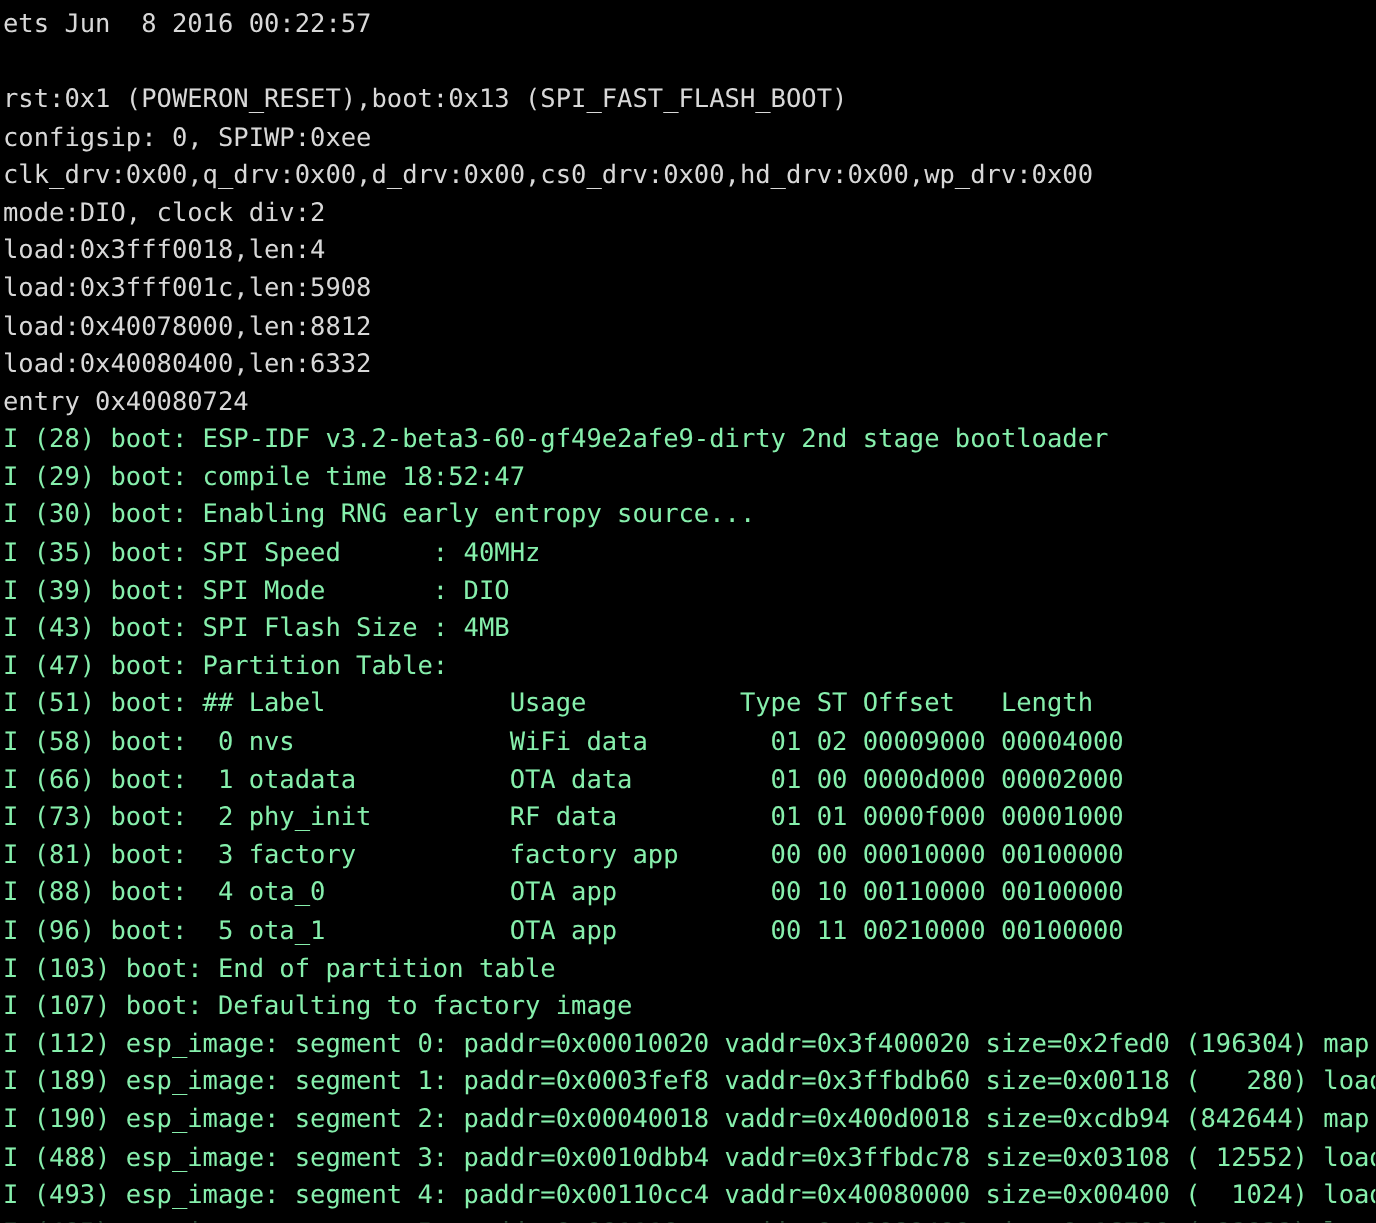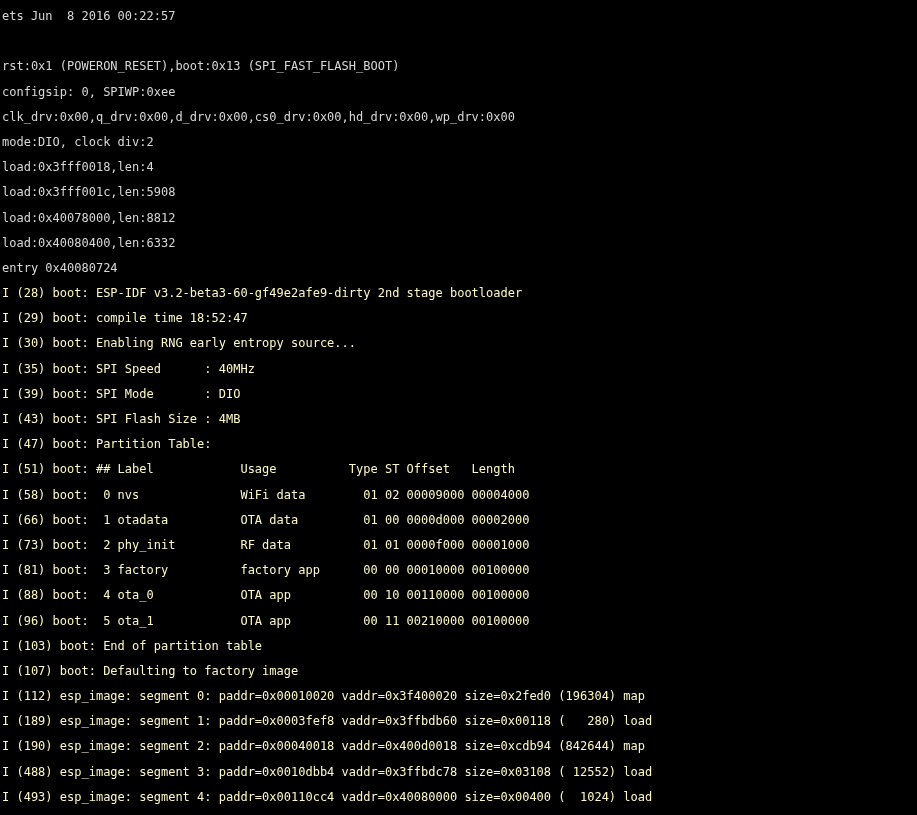--- a/index.html
+++ b/index.html
@@ -13,31 +13,31 @@
     height: 815px;
     overflow: hidden;
   }
   #terminal {
     width: 917px;
     height: 815px;
     background: #000000;
     box-sizing: border-box;
     padding: 4px 0 0 2px;
     font-family: "DejaVu Sans Mono", "Liberation Mono", monospace;
-    font-size: 12px;
+    font-size: 17px;
     line-height: 25.2px;
     letter-spacing: 0px;
     white-space: pre;
     overflow: hidden;
   }
   .line {
     white-space: pre;
     height: 25.2px;
     display: block;
   }
   .c-white  { color: #d8d8d8; }
-  .c-green  { color: #fef9c3; }
+  .c-green  { color: #86efac; }
   .c-blank  { color: transparent; }
 </style>
 </head>
 <body>
 
 <div id="terminal"><div class="line c-white">ets Jun  8 2016 00:22:57</div><div class="line c-blank">&nbsp;</div><div class="line c-white">rst:0x1 (POWERON_RESET),boot:0x13 (SPI_FAST_FLASH_BOOT)</div><div class="line c-white">configsip: 0, SPIWP:0xee</div><div class="line c-white">clk_drv:0x00,q_drv:0x00,d_drv:0x00,cs0_drv:0x00,hd_drv:0x00,wp_drv:0x00</div><div class="line c-white">mode:DIO, clock div:2</div><div class="line c-white">load:0x3fff0018,len:4</div><div class="line c-white">load:0x3fff001c,len:5908</div><div class="line c-white">load:0x40078000,len:8812</div><div class="line c-white">load:0x40080400,len:6332</div><div class="line c-white">entry 0x40080724</div><div class="line c-green">I (28) boot: ESP-IDF v3.2-beta3-60-gf49e2afe9-dirty 2nd stage bootloader</div><div class="line c-green">I (29) boot: compile time 18:52:47</div><div class="line c-green">I (30) boot: Enabling RNG early entropy source...</div><div class="line c-green">I (35) boot: SPI Speed      : 40MHz</div><div class="line c-green">I (39) boot: SPI Mode       : DIO</div><div class="line c-green">I (43) boot: SPI Flash Size : 4MB</div><div class="line c-green">I (47) boot: Partition Table:</div><div class="line c-green">I (51) boot: ## Label            Usage          Type ST Offset   Length</div><div class="line c-green">I (58) boot:  0 nvs              WiFi data        01 02 00009000 00004000</div><div class="line c-green">I (66) boot:  1 otadata          OTA data         01 00 0000d000 00002000</div><div class="line c-green">I (73) boot:  2 phy_init         RF data          01 01 0000f000 00001000</div><div class="line c-green">I (81) boot:  3 factory          factory app      00 00 00010000 00100000</div><div class="line c-green">I (88) boot:  4 ota_0            OTA app          00 10 00110000 00100000</div><div class="line c-green">I (96) boot:  5 ota_1            OTA app          00 11 00210000 00100000</div><div class="line c-green">I (103) boot: End of partition table</div><div class="line c-green">I (107) boot: Defaulting to factory image</div><div class="line c-green">I (112) esp_image: segment 0: paddr=0x00010020 vaddr=0x3f400020 size=0x2fed0 (196304) map</div><div class="line c-green">I (189) esp_image: segment 1: paddr=0x0003fef8 vaddr=0x3ffbdb60 size=0x00118 (   280) load</div><div class="line c-green">I (190) esp_image: segment 2: paddr=0x00040018 vaddr=0x400d0018 size=0xcdb94 (842644) map</div><div class="line c-green">I (488) esp_image: segment 3: paddr=0x0010dbb4 vaddr=0x3ffbdc78 size=0x03108 ( 12552) load</div><div class="line c-green">I (493) esp_image: segment 4: paddr=0x00110cc4 vaddr=0x40080000 size=0x00400 (  1024) load</div><div class="line c-green">I (495) esp_image: segment 5: paddr=0x001110cc vaddr=0x40080400 size=0x16780 ( 92032) load</div></div>
 
 </body></html>

